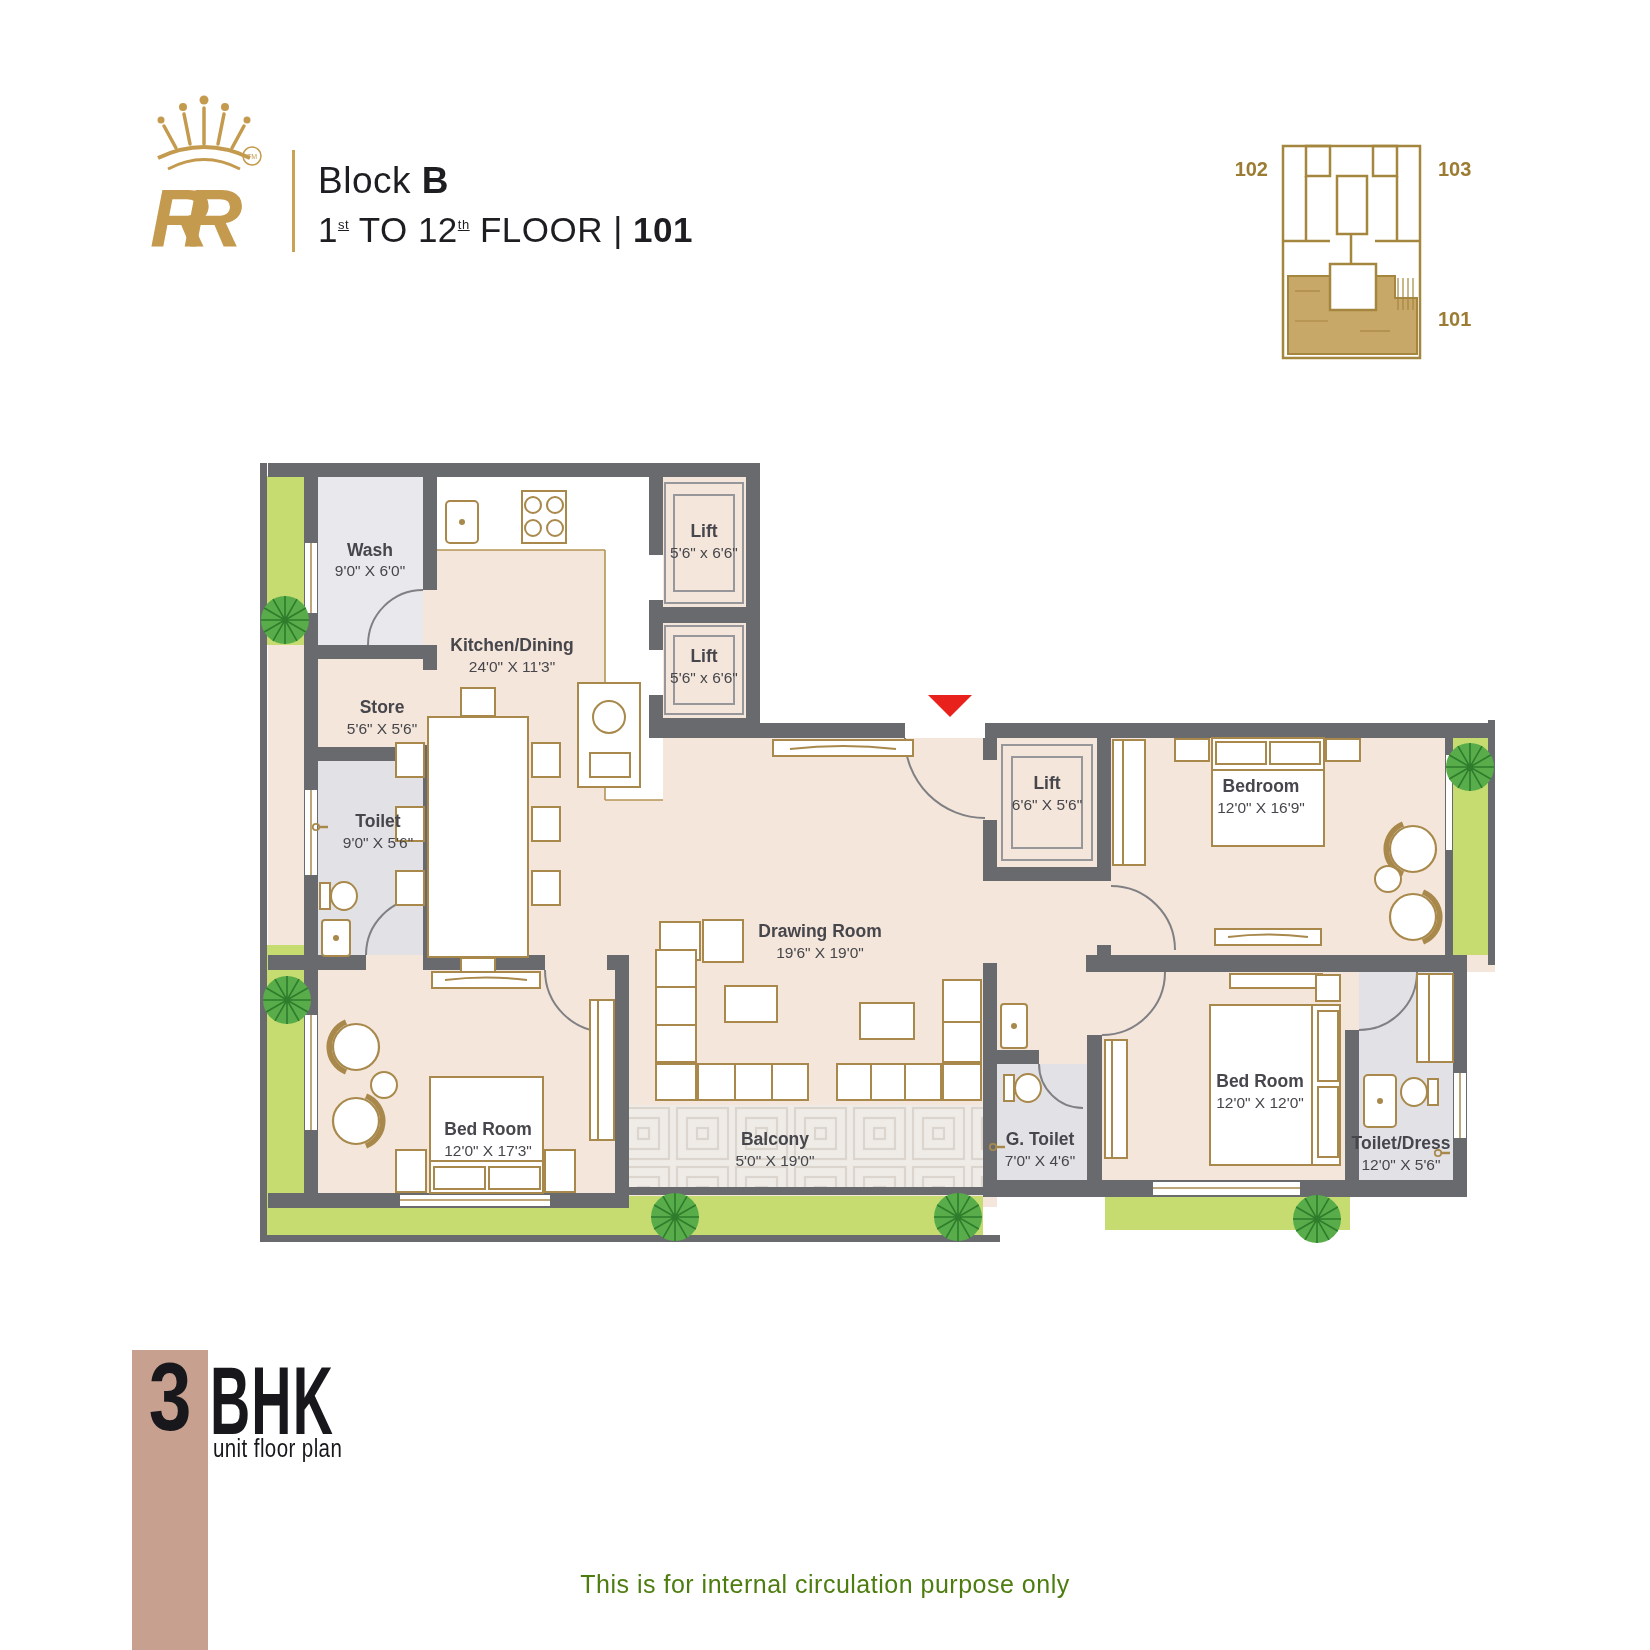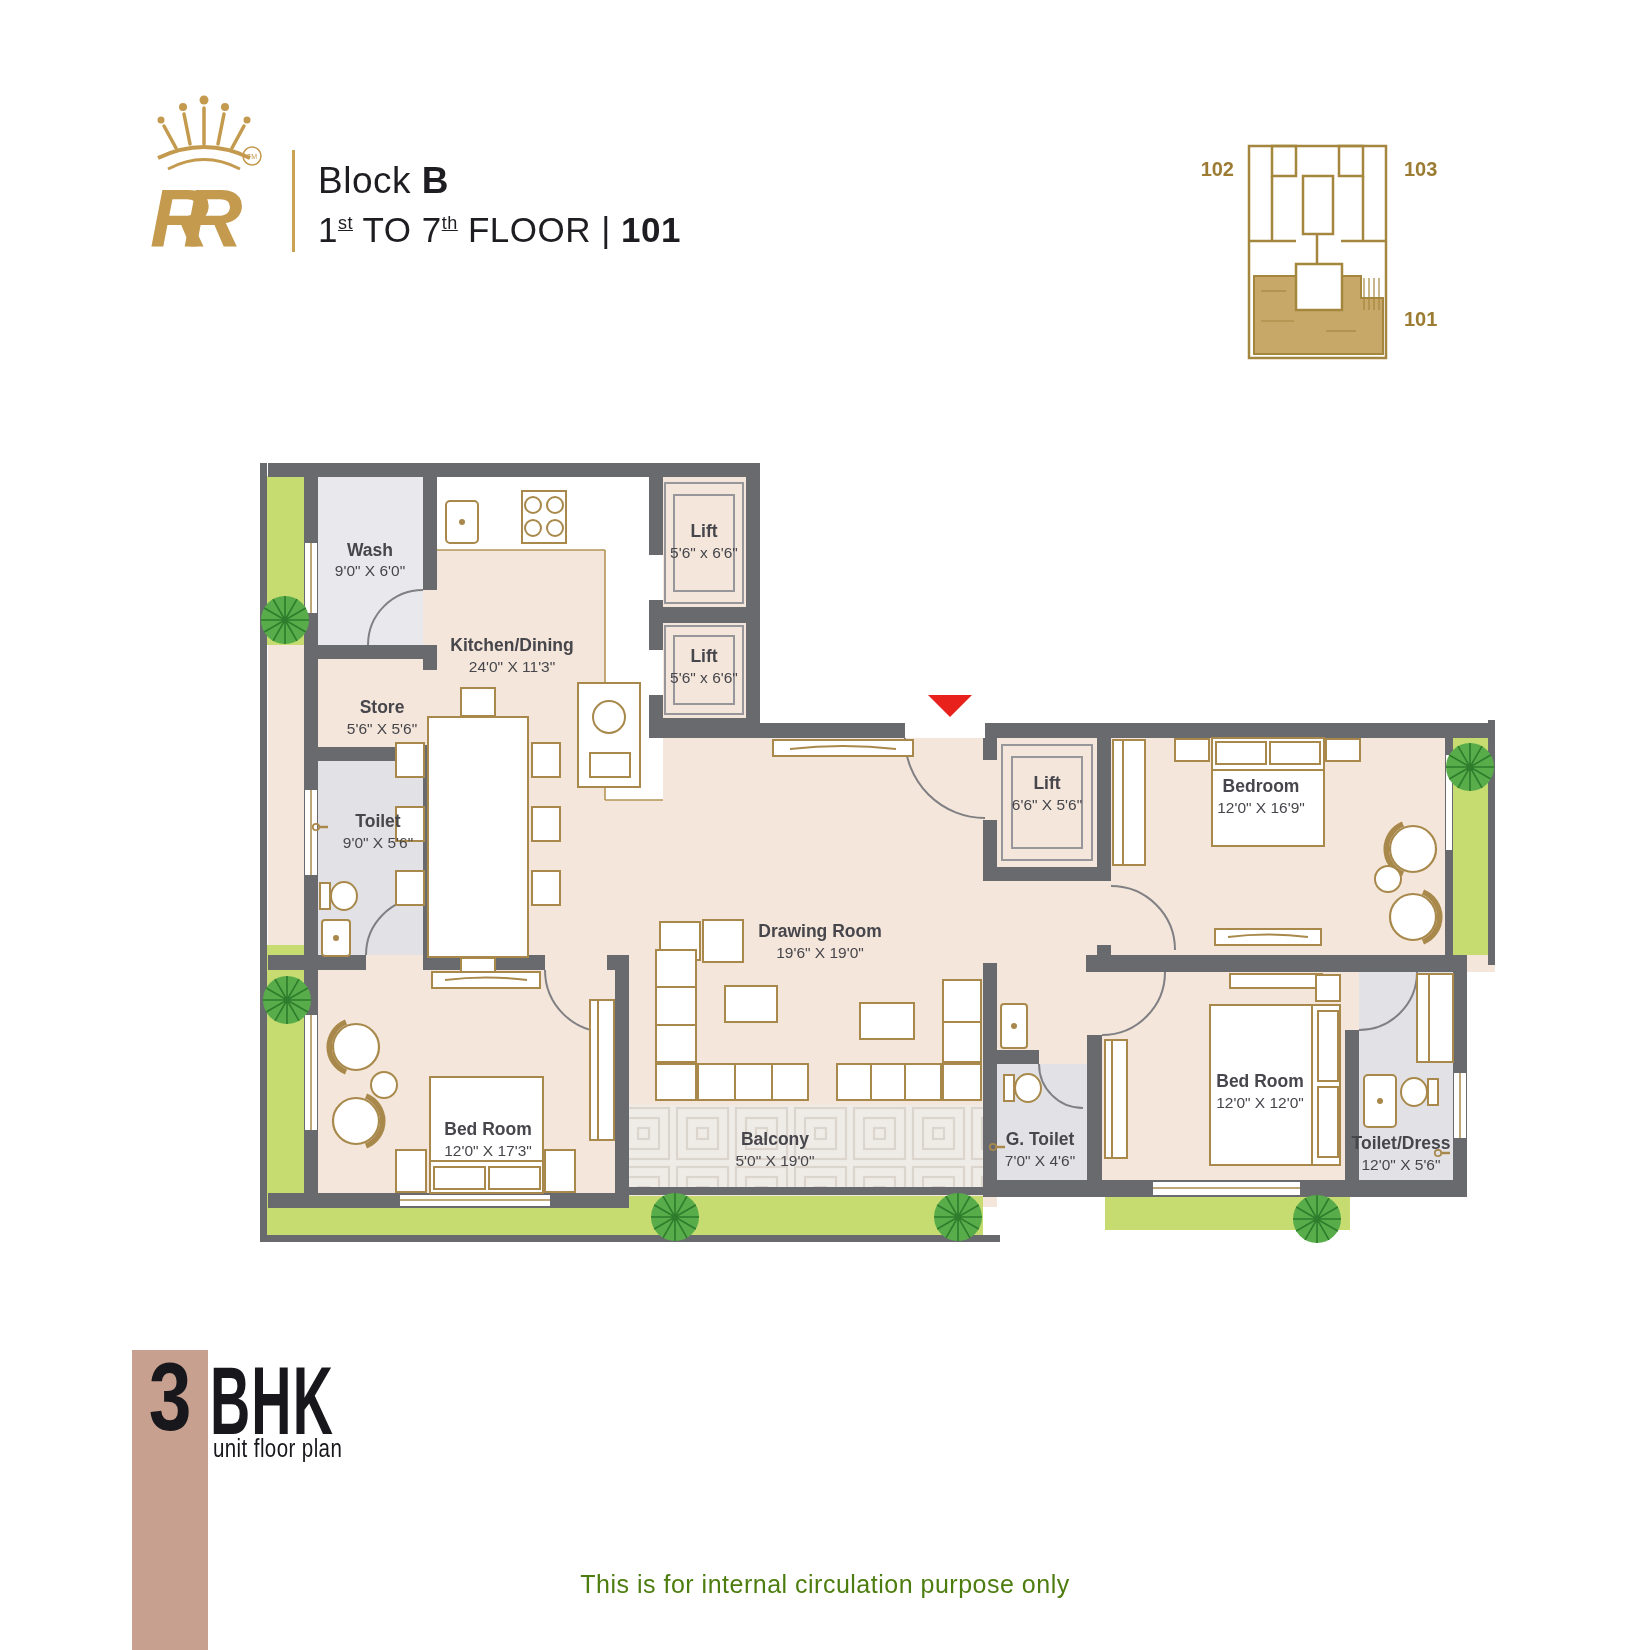--- a/index.html
+++ b/index.html
@@ -3,21 +3,21 @@
 <meta charset="utf-8">
 <style>
   html,body{margin:0;padding:0;background:#ffffff;}
   body{width:1650px;height:1650px;position:relative;font-family:"Liberation Sans",sans-serif;overflow:hidden;}
   .abs{position:absolute;}
   
   #brand-title{left:318px;top:160px;}
   #brand-title .l1{font-size:37px;color:#1d1d22;font-weight:500;letter-spacing:.5px;}
   #brand-title .l1 b{font-weight:800;}
   #brand-title .l2{font-size:35px;color:#1d1d22;font-weight:500;margin-top:8px;letter-spacing:.5px;}
-  #brand-title .l2 sup{font-size:18px;text-decoration:underline;}
+  #brand-title .l2 sup{font-size:13px;text-decoration:underline;}
   #brand-title .l2 b{font-weight:800;}
   .gold-divider{left:292px;top:150px;width:3px;height:102px;background:#c9a254;}
   
   #footer-bar{left:132px;top:1350px;width:76px;height:300px;background:#c7a08f;}
   #big-3{left:132px;top:1342px;width:76px;text-align:center;font-size:96px;font-weight:800;color:#17171c;transform:scaleX(.8);transform-origin:center top;}
   #big-bhk{left:210px;top:1346px;font-size:96px;font-weight:600;color:#17171c;transform:scaleX(.58);transform-origin:left top;letter-spacing:2px;white-space:nowrap;}
   #sub-bhk{left:213px;top:1434px;font-size:25px;font-weight:500;color:#17171c;transform:scaleX(.82);transform-origin:left top;letter-spacing:.5px;}
   #disclaimer{left:0;top:1570px;width:1650px;text-align:center;font-size:25px;color:#4d7c0f;letter-spacing:.5px;}
   svg text{font-family:"Liberation Sans",sans-serif;}
   .room-name{font-size:17.5px;font-weight:600;fill:#46464c;}
@@ -46,24 +46,24 @@
     <text x="6" y="160" font-size="82" font-weight="bold" font-style="italic" font-family="DejaVu Serif, serif" fill="#c49a4e" letter-spacing="-26">RR</text>
     <circle cx="108" cy="70" r="9" fill="none" stroke="#c49a4e" stroke-width="1.5"></circle>
     <text x="108" y="73" font-size="7" text-anchor="middle" fill="#c49a4e">TM</text>
   </svg>
 </div>
 
 <div class="abs gold-divider"></div>
 
 <div class="abs" id="brand-title">
   <div class="l1"><span>Block </span><b>B</b></div>
-  <div class="l2"><span>1</span><sup>st</sup><span> TO 7</span><sup>th</sup><span> FLOOR |</span><b> 101</b></div>
+  <div class="l2"><span>1</span><sup>st</sup><span> TO 12</span><sup>th</sup><span> FLOOR |</span><b> 101</b></div>
 </div>
 
-<div class="abs" style="left:1176px;top:126px;width:300px;height:250px;">
+<div class="abs" style="left:1210px;top:126px;width:300px;height:250px;">
   <svg width="300" height="250" viewBox="0 0 300 250">
     <g stroke="#a5863f" stroke-width="2.5" fill="none">
       <rect x="73" y="20" width="137" height="212"></rect>
 
       <polygon points="78,150 185,150 185,172 207,172 207,228 78,228" fill="#c8a869" stroke="#a5863f" stroke-width="2"></polygon>
       <rect x="120" y="138" width="46" height="46" fill="#ffffff"></rect>
 
       <rect x="96" y="20" width="24" height="30"></rect>
       <rect x="163" y="20" width="24" height="30"></rect>
       <rect x="127" y="50" width="30" height="58"></rect>

